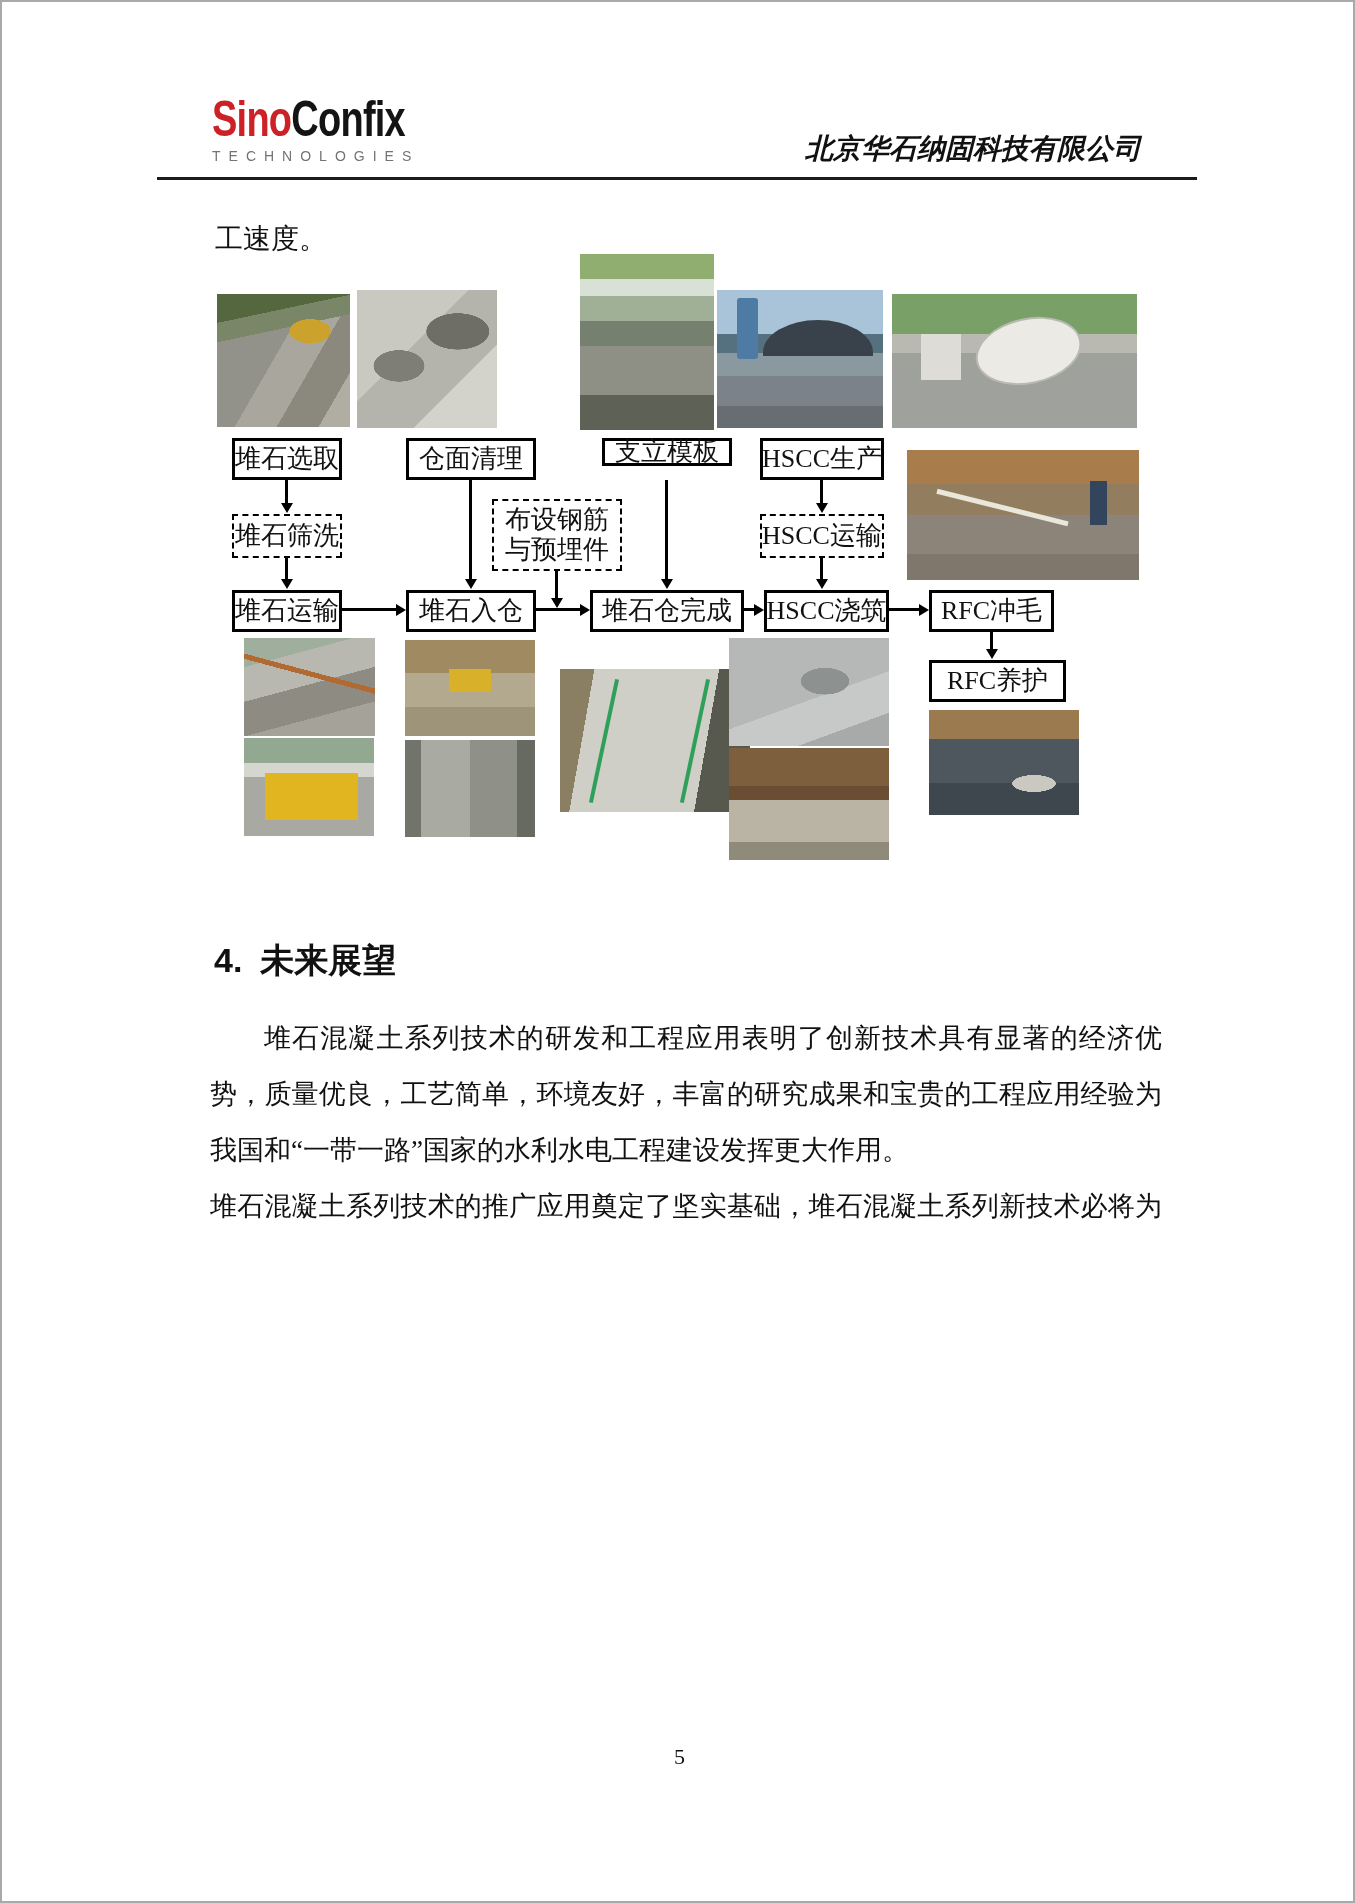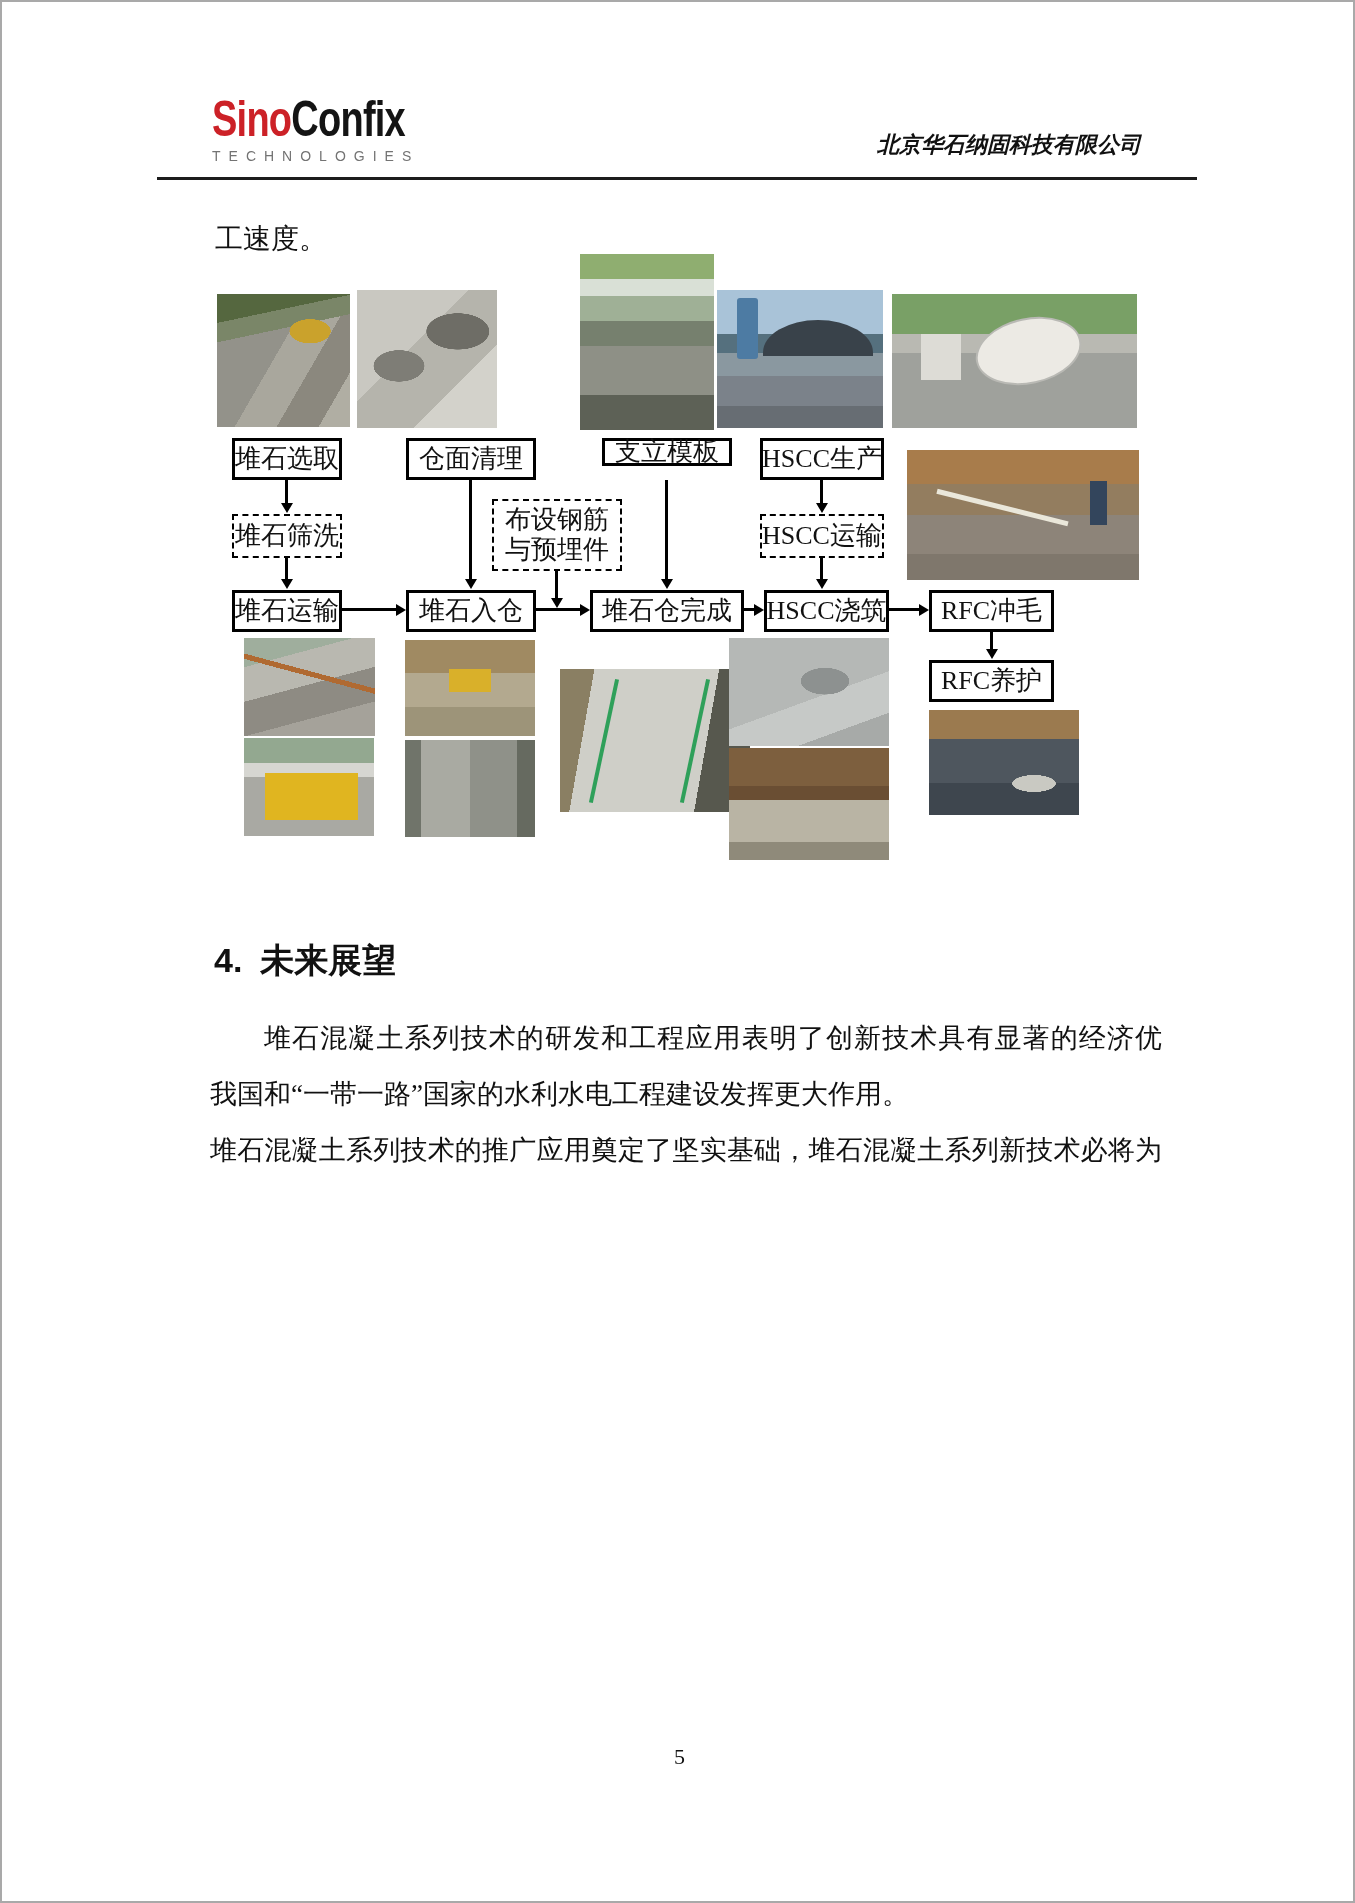--- a/index.html
+++ b/index.html
@@ -5,21 +5,21 @@
   html,body{margin:0;padding:0;background:#ffffff;}
   body{width:1355px;height:1903px;position:relative;font-family:"Liberation Serif","DejaVu Serif",serif;color:#111;}
   .page{position:absolute;inset:0;background:#fff;border:2px solid #a9a9a9;box-sizing:border-box;}
 
   
   .logo{position:absolute;left:210px;top:92px;}
   .logo-word{font-family:"Liberation Sans","DejaVu Sans",sans-serif;font-weight:800;font-size:50px;line-height:50px;letter-spacing:-1px;transform:scaleX(.76);transform-origin:left top;white-space:nowrap;}
   .logo-word .red{color:#cc2127;}
   .logo-word .blk{color:#141414;}
   .logo-tagline{font-family:"Liberation Sans","DejaVu Sans",sans-serif;font-size:14px;color:#737373;letter-spacing:8px;margin-top:4px;white-space:nowrap;}
-  .company-name{position:absolute;right:212px;top:128px;font-size:22px;font-style:italic;font-weight:600;white-space:nowrap;}
+  .company-name{position:absolute;right:212px;top:128px;font-size:28px;font-style:italic;font-weight:600;white-space:nowrap;}
   .header-rule{position:absolute;left:155px;top:175px;width:1040px;height:3px;background:#1c1c1c;}
 
   .cont-text{position:absolute;left:213px;top:218px;font-size:28px;}
 
   
   .fig{position:absolute;left:0;top:0;width:1355px;height:1903px;pointer-events:none;}
   .box,.dbox{position:absolute;background:#fff;display:flex;align-items:center;justify-content:center;text-align:center;font-size:26px;line-height:30px;box-sizing:border-box;white-space:nowrap;}
   .box{border:3px solid #000;}
   .dbox{border:2px dashed #000;}
 
@@ -28,21 +28,21 @@
   .b-form{left:600px;top:436px;width:130px;height:28px;}
   .b-hprod{left:758px;top:436px;width:124px;height:42px;}
   .d-screen{left:230px;top:512px;width:110px;height:44px;}
   .d-rebar{left:490px;top:497px;width:130px;height:72px;}
   .d-htrans{left:758px;top:512px;width:124px;height:44px;}
   .b-rtrans{left:230px;top:588px;width:110px;height:42px;}
   .b-rplace{left:404px;top:588px;width:130px;height:42px;}
   .b-rcomp{left:588px;top:588px;width:154px;height:42px;}
   .b-hpour{left:762px;top:588px;width:125px;height:42px;}
   .b-rfcr{left:927px;top:588px;width:125px;height:42px;}
-  .b-rfcc{left:927px;top:658px;width:125px;height:42px;}
+  .b-rfcc{left:927px;top:658px;width:137px;height:42px;}
 
   
   .vline{position:absolute;width:3px;background:#000;}
   .vline.head::after{content:"";position:absolute;bottom:-9px;left:50%;transform:translateX(-50%);border:6px solid transparent;border-bottom:none;border-top:10px solid #000;}
   .hline{position:absolute;height:3px;background:#000;}
   .hline.head::after{content:"";position:absolute;right:-9px;top:50%;transform:translateY(-50%);border:6px solid transparent;border-right:none;border-left:10px solid #000;}
   .a1{left:283px;top:478px;height:24px;}
   .a2{left:283px;top:556px;height:22px;}
   .a3{left:467px;top:478px;height:100px;}
   .a4{left:663px;top:478px;height:100px;}
@@ -200,19 +200,20 @@
     <div class="ph ph13"></div>
 
   </div>
 
   <div class="sec-head">
     <span class="num">4.</span><span>未来展望</span>
   </div>
 
   <div class="para">
     <div class="ln first">堆石混凝土系列技术的研发和工程应用表明了创新技术具有显著的经济优</div>
+    <div class="ln">势，质量优良，工艺简单，环境友好，丰富的研究成果和宝贵的工程应用经验为</div>
     <div class="ln last">我国和“一带一路”国家的水利水电工程建设发挥更大作用。</div>
     <div class="ln">堆石混凝土系列技术的推广应用奠定了坚实基础，堆石混凝土系列新技术必将为</div>
   </div>
 
   <div class="page-num">5</div>
 
 </div>
 
 </body></html>

